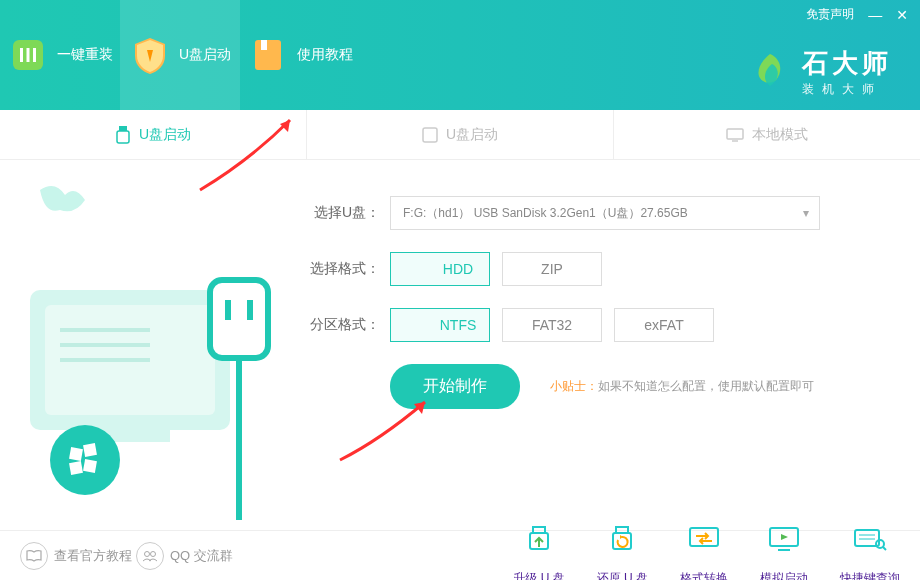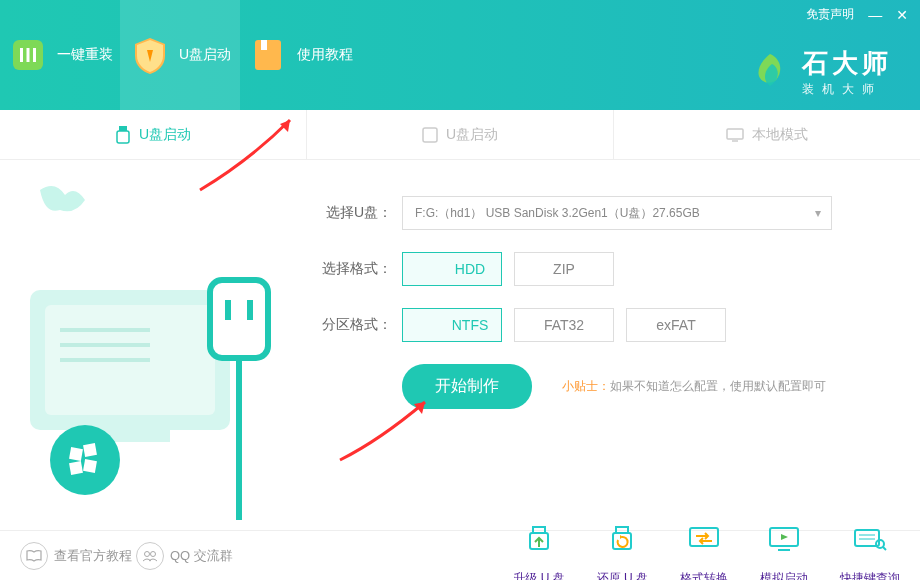--- a/index.html
+++ b/index.html
@@ -15,21 +15,21 @@
 .logo-mark { width: 40px; height: 40px; }
 .logo-text { color: #fff; }
 .logo-title { font-size: 26px; font-weight: bold; letter-spacing: 4px; }
 .logo-sub { font-size: 12px; letter-spacing: 8px; opacity: 0.9; }
 
 .mode-tabs { height: 50px; display: flex; border-bottom: 1px solid #eee; }
 .mode-tab { flex: 1; display: flex; align-items: center; justify-content: center; gap: 8px; font-size: 14px; color: #bbb; cursor: pointer; border-right: 1px solid #eee; }
 .mode-tab:last-child { border-right: none; }
 .mode-tab.active { color: #1fc8b3; }
 
-.main { display: flex; height: 370px; position: relative; gap: 12px; }
+.main { display: flex; height: 370px; position: relative; }
 .left-illust { width: 300px; position: relative; }
 .form-area { flex: 1; padding: 36px 30px 0 0; }
 .form-row { display: flex; align-items: center; margin-bottom: 22px; }
 .form-label { width: 80px; text-align: right; color: #666; font-size: 14px; margin-right: 10px; }
 .select-box { flex: 0 0 430px; height: 34px; border: 1px solid #ddd; display: flex; align-items: center; padding: 0 12px; color: #888; font-size: 12px; position: relative; cursor: pointer; }
 .select-arrow { position: absolute; right: 10px; color: #aaa; }
 .opt-group { display: flex; gap: 12px; }
 .opt-btn { width: 100px; height: 34px; border: 1px solid #ddd; display: flex; align-items: center; justify-content: center; font-size: 14px; color: #888; cursor: pointer; }
 .opt-btn.selected { border-color: #1fc8b3; color: #1fc8b3; background: #f0fdfb; padding-left: 36px; }
 .start-row { display: flex; align-items: center; margin-top: 8px; }

